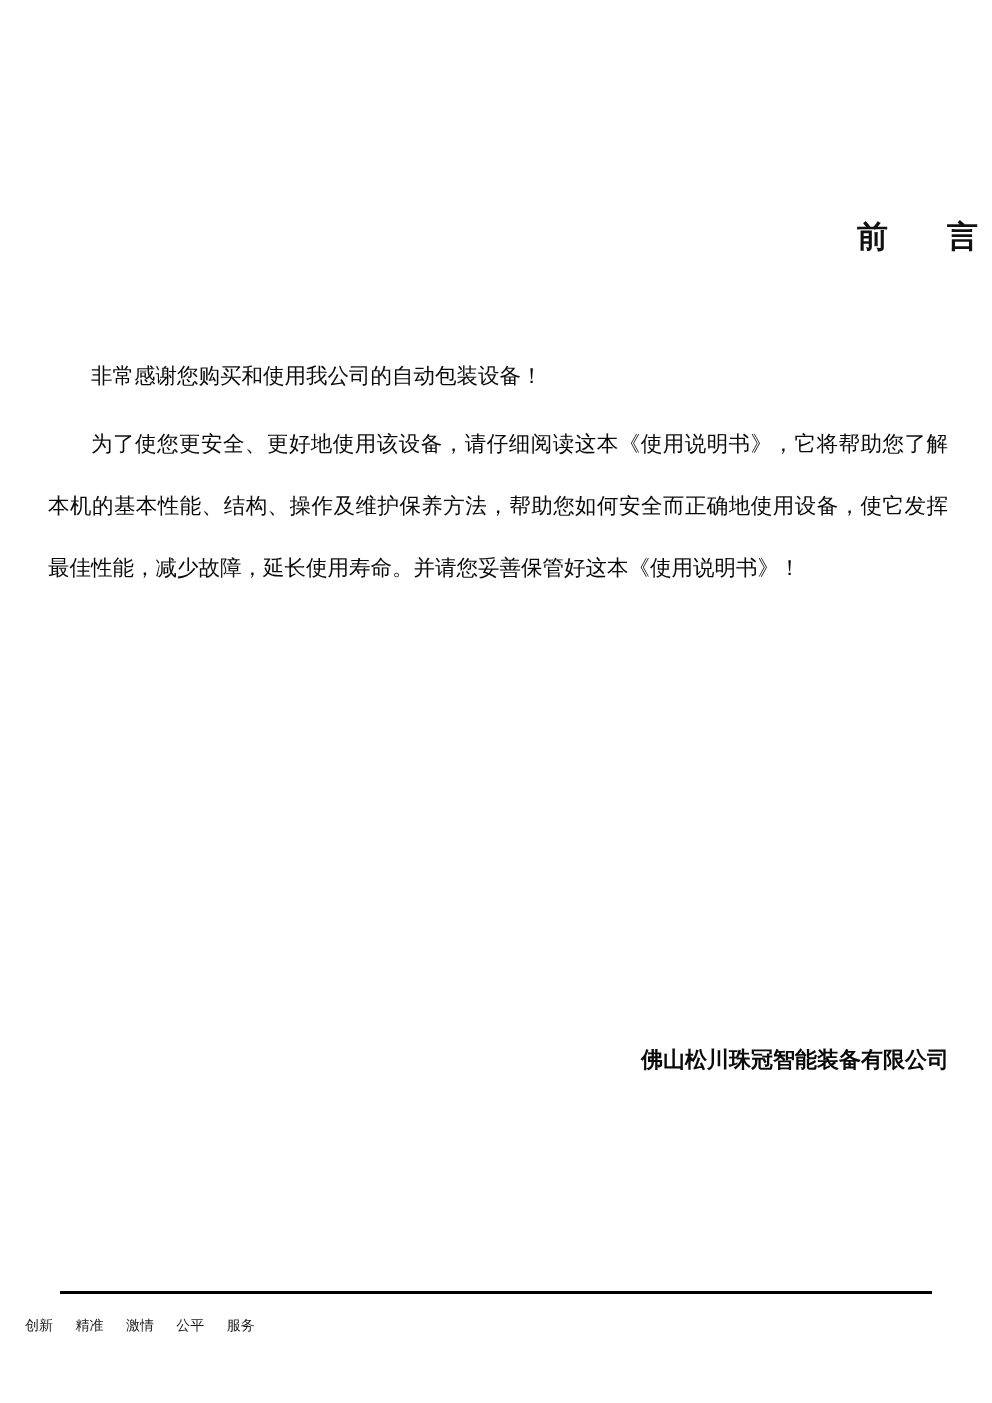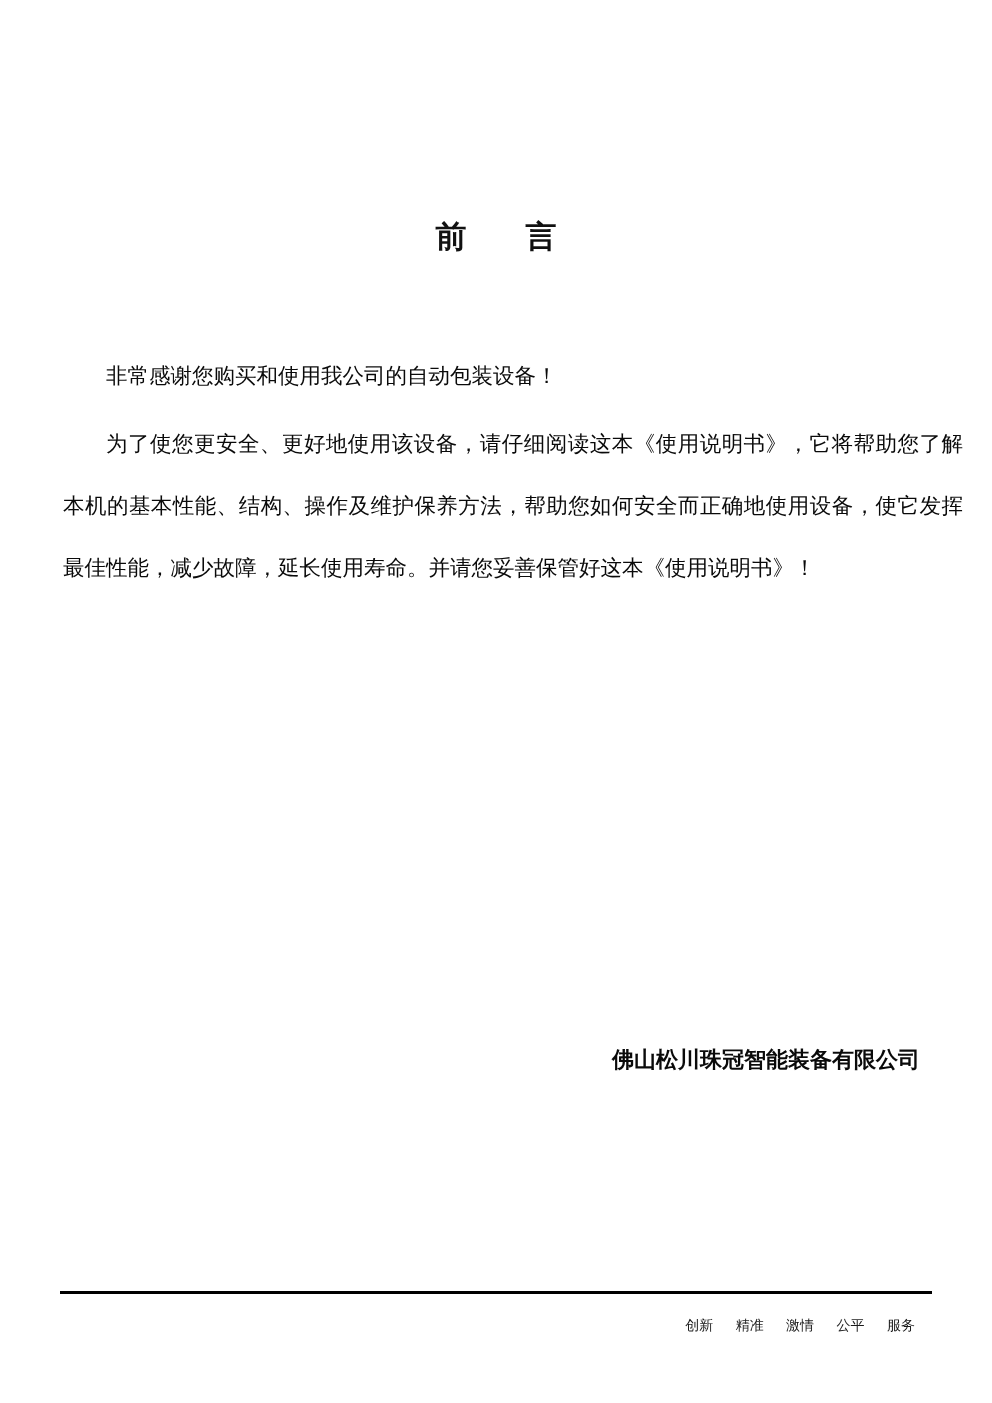--- a/index.html
+++ b/index.html
@@ -19,32 +19,32 @@
     width: 992px;
     height: 1403px;
     position: relative;
     box-sizing: border-box;
   }
   .doc-title {
     position: absolute;
     top: 216px;
     left: 0;
     width: 992px;
-    text-align: center;
+    text-align: right;
     font-size: 31px;
     font-weight: bold;
     letter-spacing: 14px;
     text-indent: 14px;
     font-family: "DejaVu Serif", "Liberation Serif", serif;
     color: #111;
   }
   .body-block {
     position: absolute;
     top: 345px;
-    left: 63px;
+    left: 48px;
     width: 900px;
   }
   .para {
     font-size: 21.5px;
     line-height: 62px;
     text-align: justify;
     text-justify: inter-ideograph;
     text-indent: 43px;
     margin: 0 0 6px 0;
     font-family: "DejaVu Sans", "Liberation Sans", sans-serif;
@@ -57,35 +57,36 @@
   .signature {
     position: absolute;
     top: 1045px;
     left: 0;
     width: 920px;
     text-align: right;
     font-size: 22px;
     font-weight: bold;
     font-family: "DejaVu Sans", "Liberation Sans", sans-serif;
     color: #0a0a0a;
+    padding-left: 29px;
   }
   .footer-rule {
     position: absolute;
     left: 60px;
     top: 1291px;
     width: 872px;
     height: 3px;
     background: #000;
   }
   .footer-slogan {
     position: absolute;
     top: 1317px;
-    left: 8px;
+    left: 16px;
     width: 916px;
-    text-align: right;
+    text-align: left;
     font-size: 14px;
     color: #1a1a1a;
     font-family: "DejaVu Sans", "Liberation Sans", sans-serif;
   }
   .footer-slogan span {
     margin: 0 9px;
   }
 </style>
 </head>
 <body>

